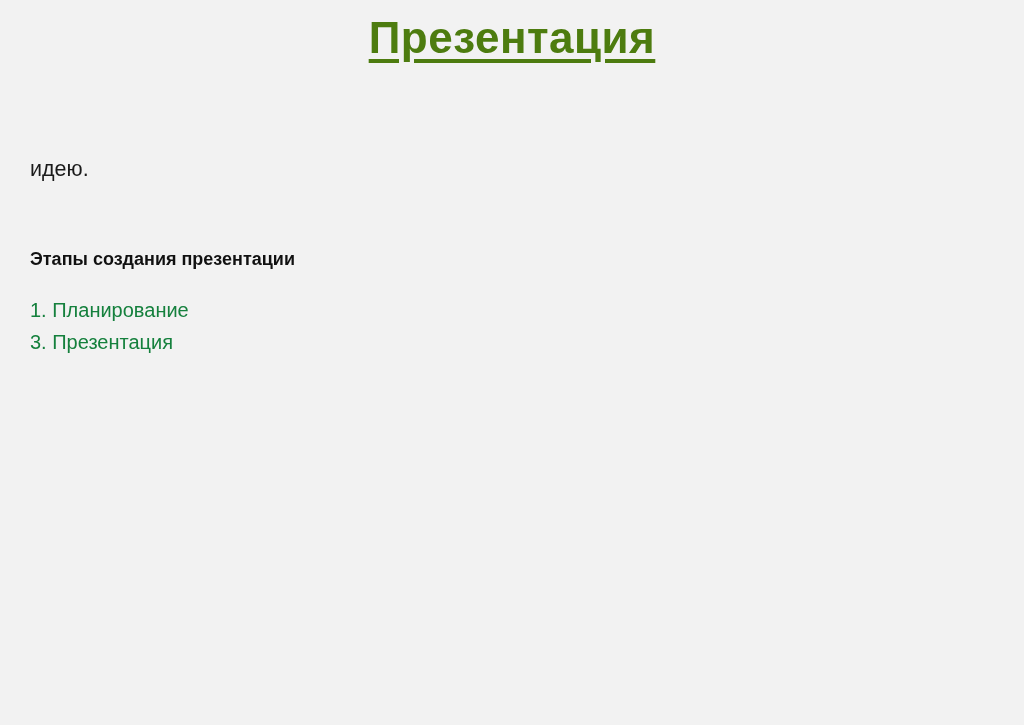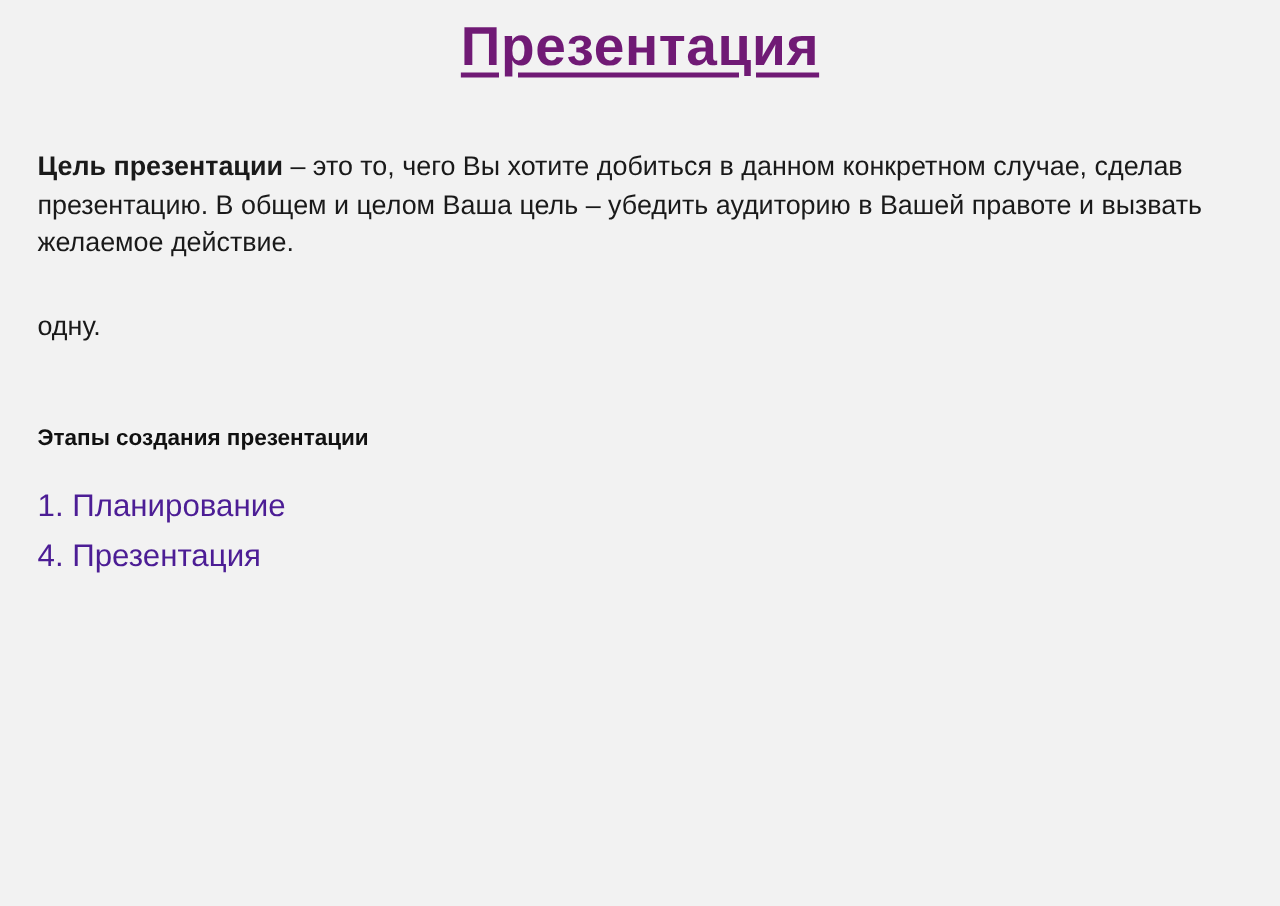--- a/index.html
+++ b/index.html
@@ -19,21 +19,21 @@
     width: 1024px;
     height: 725px;
     box-sizing: border-box;
     background: #f2f2f2;
   }
   .slide-title {
     text-align: center;
     font-size: 44px;
     font-weight: 700;
     letter-spacing: 0.5px;
-    color: #701a75;
+    color: #4d7c0f;
     margin: 14px 0 0 0;
     padding: 0;
     line-height: 1.1;
   }
   .slide-title .underlined {
     text-decoration: underline;
     text-underline-offset: 6px;
   }
   .body-area {
     position: absolute;
@@ -59,48 +59,45 @@
     color: #111111;
     margin: 0;
     line-height: 1.4;
   }
   .steps {
     margin: 22px 0 0 0;
     padding: 0;
     list-style: none;
   }
   .steps li {
-    font-size: 25px;
+    font-size: 20px;
     line-height: 1.6;
-    color: #4c1d95;
+    color: #15803d;
   }
 </style>
 </head>
 <body>
 
 <div class="slide">
 
   <h1 class="slide-title">
     <span class="underlined">Презентация</span>
   </h1>
 
   <div class="body-area">
 
-    <p class="para">
-      <span class="lead">Цель  презентации</span><span> – это то, чего Вы хотите добиться в данном конкретном случае, сделав презентацию. В общем и целом Ваша цель – убедить аудиторию в Вашей правоте и вызвать желаемое действие.</span>
-    </p>
 
     <div class="block-gap"></div>
 
 
-    <p class="para">одну.</p>
+    <p class="para">идею.</p>
 
     <div class="block-gap" style="height:62px"></div>
 
     <p class="section-heading">Этапы создания презентации</p>
 
     <ul class="steps">
       <li>1. Планирование</li>
-      <li>4. Презентация</li>
+      <li>3. Презентация</li>
     </ul>
 
   </div>
 </div>
 
 </body></html>

